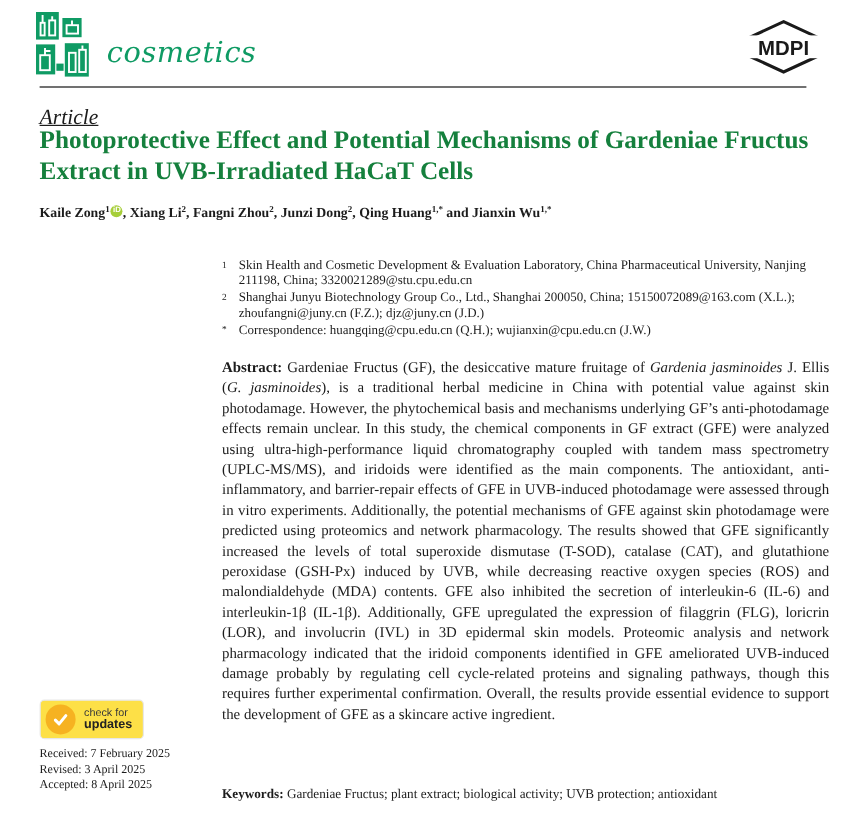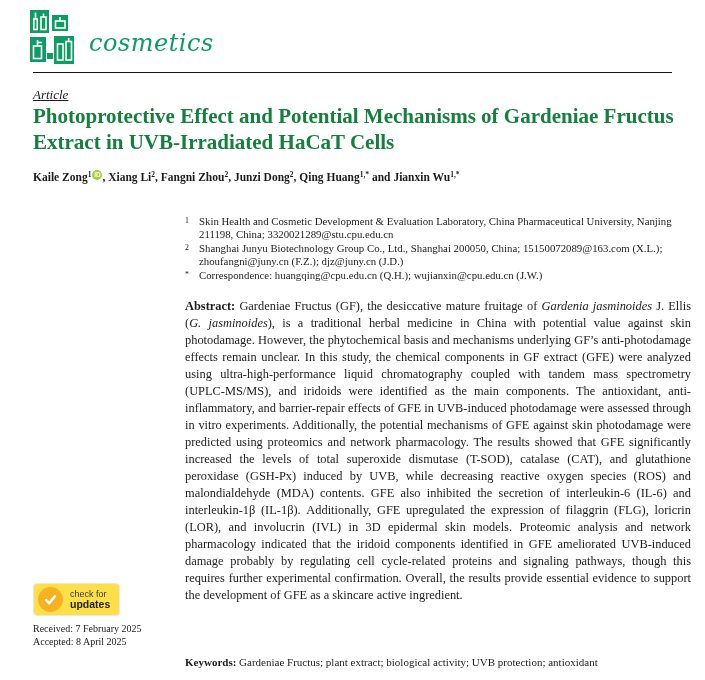--- a/index.html
+++ b/index.html
@@ -12,21 +12,21 @@
   
   .logo-block { position:absolute; left:30px; top:10px; display:flex; align-items:center; }
   .journal-name {
     margin-left:13px; font-family:"DejaVu Serif", serif; font-style:italic;
     font-weight:400; font-size:24px; color:#0f9b64; letter-spacing:0.5px; padding-top:8px;
   }
   .mdpi-logo { position:absolute; left:617px; top:16px; }
   .header-rule { position:absolute; left:33px; top:72px; width:639px; border-top:1.4px solid #151515; }
 
   
-  .article-label { position:absolute; left:33px; top:87px; font-style:italic; font-size:13px;text-decoration:underline; }
+  .article-label { position:absolute; left:33px; top:87px; font-style:italic; font-size:18px;text-decoration:underline; }
   .page-title {
     position:absolute; left:33px; top:103px; width:652px;
     font-size:21px; font-weight:bold; line-height:26px; color:#15803d;
   }
   .authors { position:absolute; left:33px; top:170px; width:640px; font-size:11.5px; font-weight:bold; }
   .authors sup { font-size:7.5px; vertical-align:4px; }
   .orcid-icon {
     display:inline-block; width:10px; height:10px; border-radius:50%;
     background:#a6ce39; color:#fff; font-family:"Liberation Sans", sans-serif;
     font-size:6.5px; font-weight:bold; text-align:center; line-height:10px;
@@ -91,20 +91,27 @@
           <line x1="7.5" y1="32.5" x2="12" y2="32.5"></line>
           <rect x="27.5" y="34" width="5.5" height="16"></rect>
           <rect x="36" y="31.5" width="5.5" height="18.5"></rect>
           <line x1="38.7" y1="28" x2="38.7" y2="31.5"></line>
         </g>
       </svg>
     </span>
     <span class="journal-name">cosmetics</span>
   </div>
 
+  <div class="mdpi-logo">
+    <svg width="72" height="46" viewBox="0 0 72 46">
+      <polygon points="36,2 64,15 64,31 36,44 8,31 8,15" fill="none" stroke="#1a1a1a" stroke-width="2.6"></polygon>
+      <rect x="6" y="13.5" width="60" height="19" fill="#ffffff"></rect>
+      <text x="36" y="30" text-anchor="middle" font-family="Liberation Sans, sans-serif" font-size="17" font-weight="bold" fill="#1a1a1a">MDPI</text>
+    </svg>
+  </div>
 
   <div class="header-rule"></div>
 
   <div class="article-label">Article</div>
   <h1 class="page-title">Photoprotective Effect and Potential Mechanisms of Gardeniae Fructus Extract in UVB-Irradiated HaCaT Cells</h1>
 
   <div class="authors"><span><span>Kaile Zong</span><sup>1</sup><span class="orcid-icon">iD</span><span>, </span></span><span><span>Xiang Li</span><sup>2</sup><span>, </span></span><span><span>Fangni Zhou</span><sup>2</sup><span>, </span></span><span><span>Junzi Dong</span><sup>2</sup><span>, </span></span><span><span>Qing Huang</span><sup>1,*</sup><span> and </span></span><span><span>Jianxin Wu</span><sup>1,*</sup><span></span></span></div>
 
   <div class="affiliations">
     <div class="affil-row">
@@ -132,17 +139,18 @@
           <polyline points="5,13 10,18 19,7" fill="none" stroke="#ffffff" stroke-width="4" stroke-linecap="round" stroke-linejoin="round"></polyline>
         </svg>
       </span>
       <span class="badge-text">
         <div class="badge-line1">check for</div>
         <div class="badge-line2">updates</div>
       </span>
     </div>
     <div class="dates">
       <div>Received: 7 February 2025</div>
+      <div>Revised: 3 April 2025</div>
       <div>Accepted: 8 April 2025</div>
     </div>
   </div>
 
 </div>
 
 </body></html>

